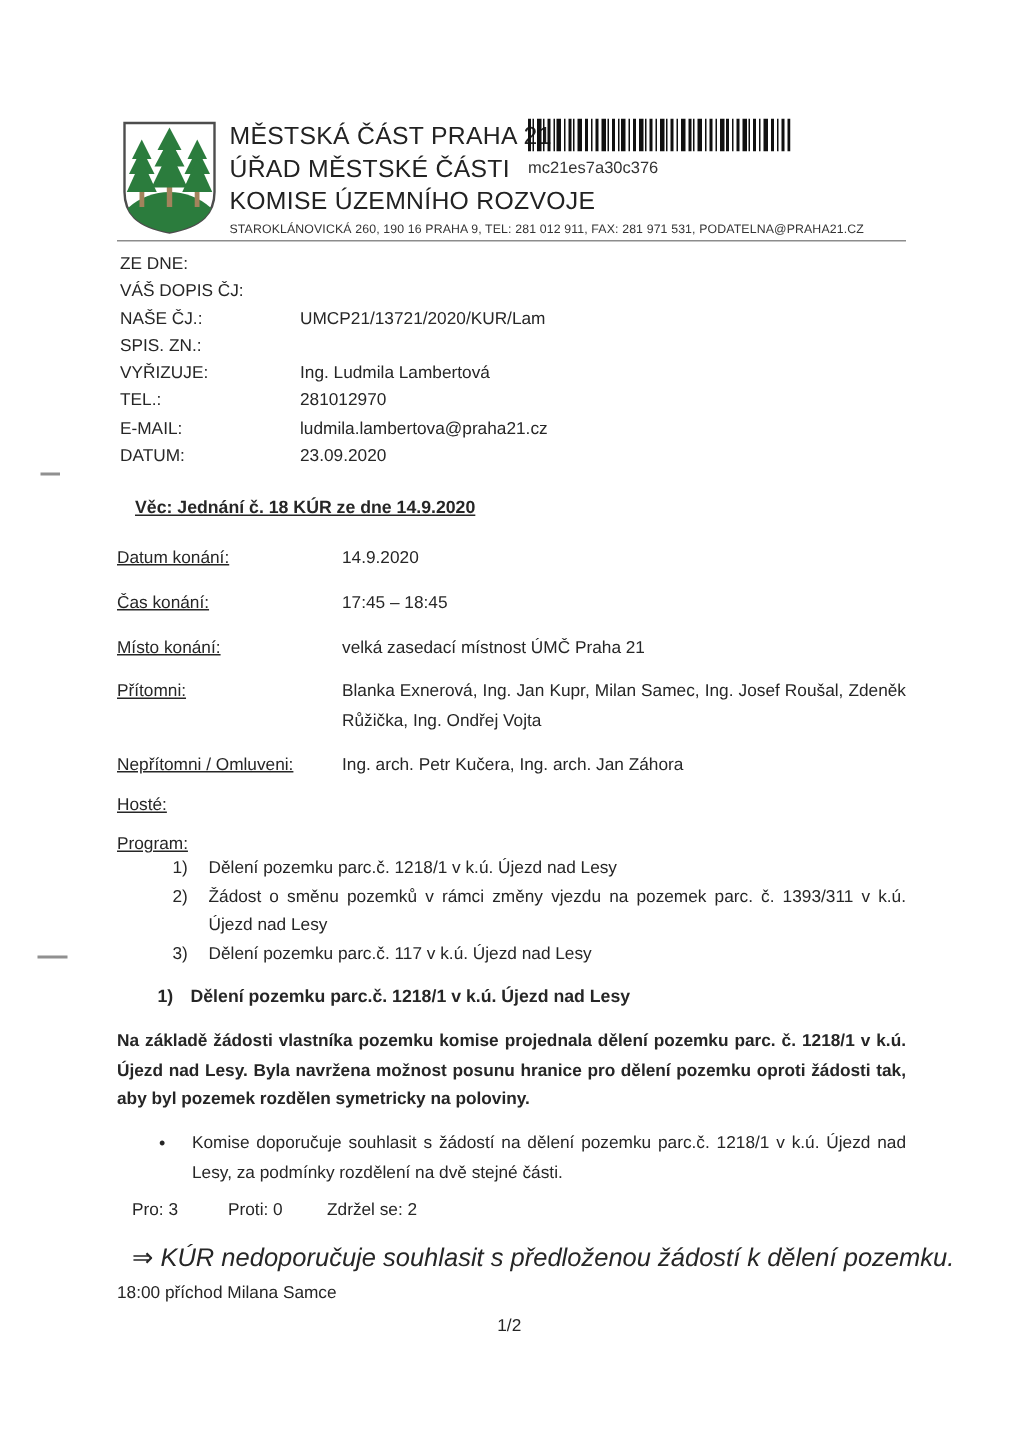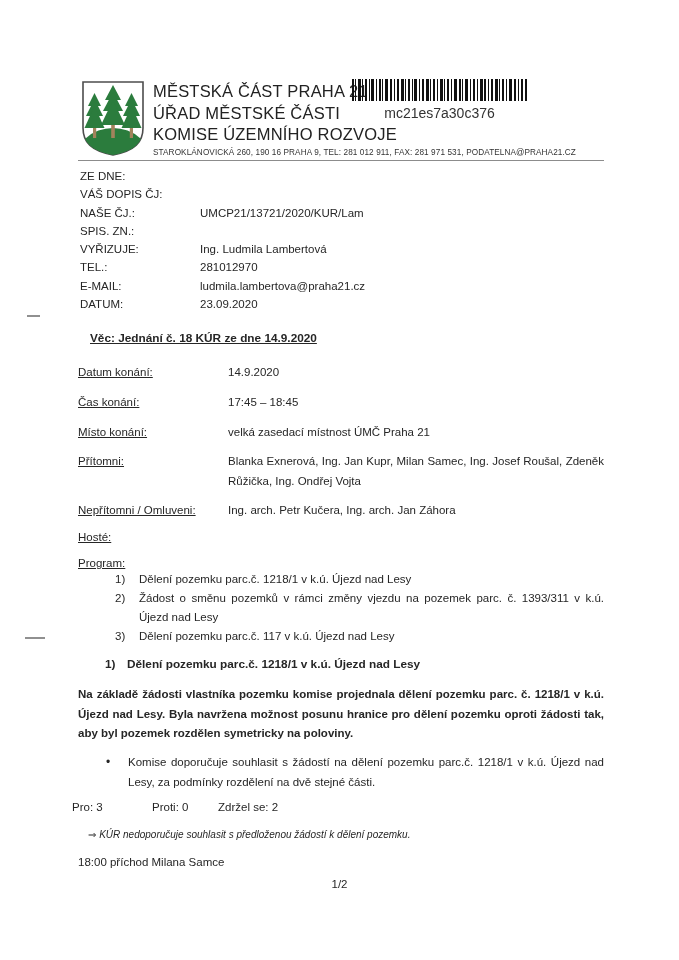--- a/index.html
+++ b/index.html
@@ -8,21 +8,21 @@
   .page { position:relative; width:679px; height:960px; background:#fff; overflow:hidden; }
 
   
   .header { position:absolute; top:80px; left:80px; display:flex; }
   .crest { width:66px; height:77px; flex:0 0 66px; }
   .orgblock { margin-left:7px; padding-top:1px; }
   .orgline { font-size:16.5px; line-height:21.5px; color:#222; letter-spacing:0.2px; }
   .orgaddr { font-size:8.2px; color:#333; margin-top:2px; letter-spacing:0.1px; white-space:nowrap; }
 
   .barcode-wrap { position:absolute; top:79px; left:352px; width:175px; }
-  .barcode-label { text-align:center; font-size:14px; color:#333; margin-top:0px; }
+  .barcode-label { text-align:left; font-size:11px; color:#333; margin-top:0px; }
 
   .separator { position:absolute; top:160px; left:78px; width:526px; height:1px; background:#8c8c8c; }
 
   
   .meta { position:absolute; top:167px; left:80px; width:520px; font-size:11.5px; }
   .meta-row { position:relative; height:18.3px; line-height:18.3px; }
   .meta-value { position:absolute; left:120px; top:0; white-space:nowrap; }
 
   .fold-mark { position:absolute; background:#909090; }
   .fold-top { left:27px; top:315px; width:13px; height:2px; }
@@ -44,25 +44,25 @@
   .section-num { flex:0 0 22px; }
 
   .body-par { position:absolute; top:685px; left:78px; width:526px; font-size:11.5px; line-height:19.5px; text-align:justify;font-weight:bold; }
 
   .bullet-row { position:absolute; top:753px; left:106px; width:498px; display:flex; font-size:11.5px; line-height:19.5px; }
   .bullet-dot { flex:0 0 22px; font-size:12px; }
   .bullet-text { flex:1; text-align:justify; }
 
   .vote { position:absolute; top:801px; left:0; width:679px; font-size:11.5px; }
   .vote span { position:absolute; white-space:nowrap; }
-  .vote-pro { left:72px; }
+  .vote-pro { left:88px; }
   .vote-proti { left:152px; }
   .vote-abstain { left:218px; }
 
-  .result { position:absolute; top:829px; left:88px; font-size:10px; font-style:italic; }
+  .result { position:absolute; top:829px; left:88px; font-size:17px; font-style:italic; }
   .note { position:absolute; top:856px; left:78px; font-size:11.5px; }
   .page-number { position:absolute; top:878px; left:0; width:679px; text-align:center; font-size:11.5px; }
 </style>
 </head>
 <body>
 
 <div class="page">
 
   <div class="header">
     <svg class="crest" viewBox="0 0 66 77" xmlns="http://www.w3.org/2000/svg">

